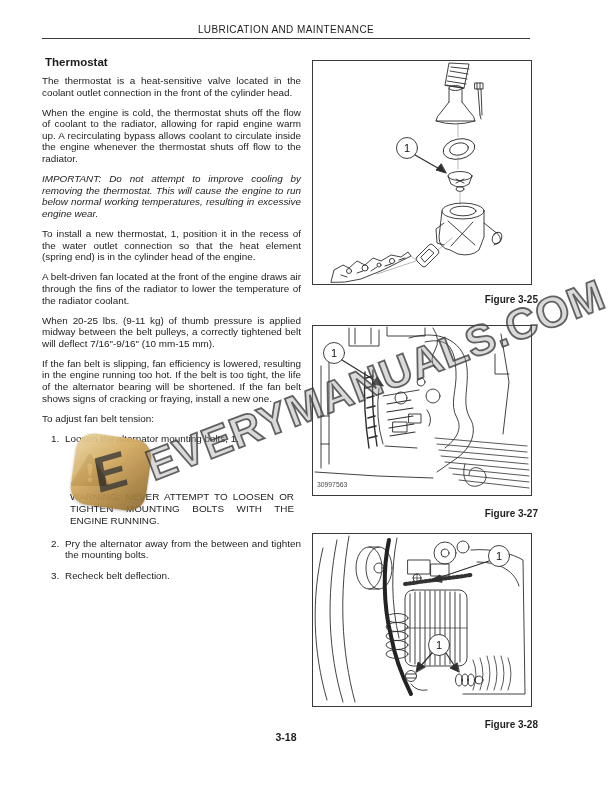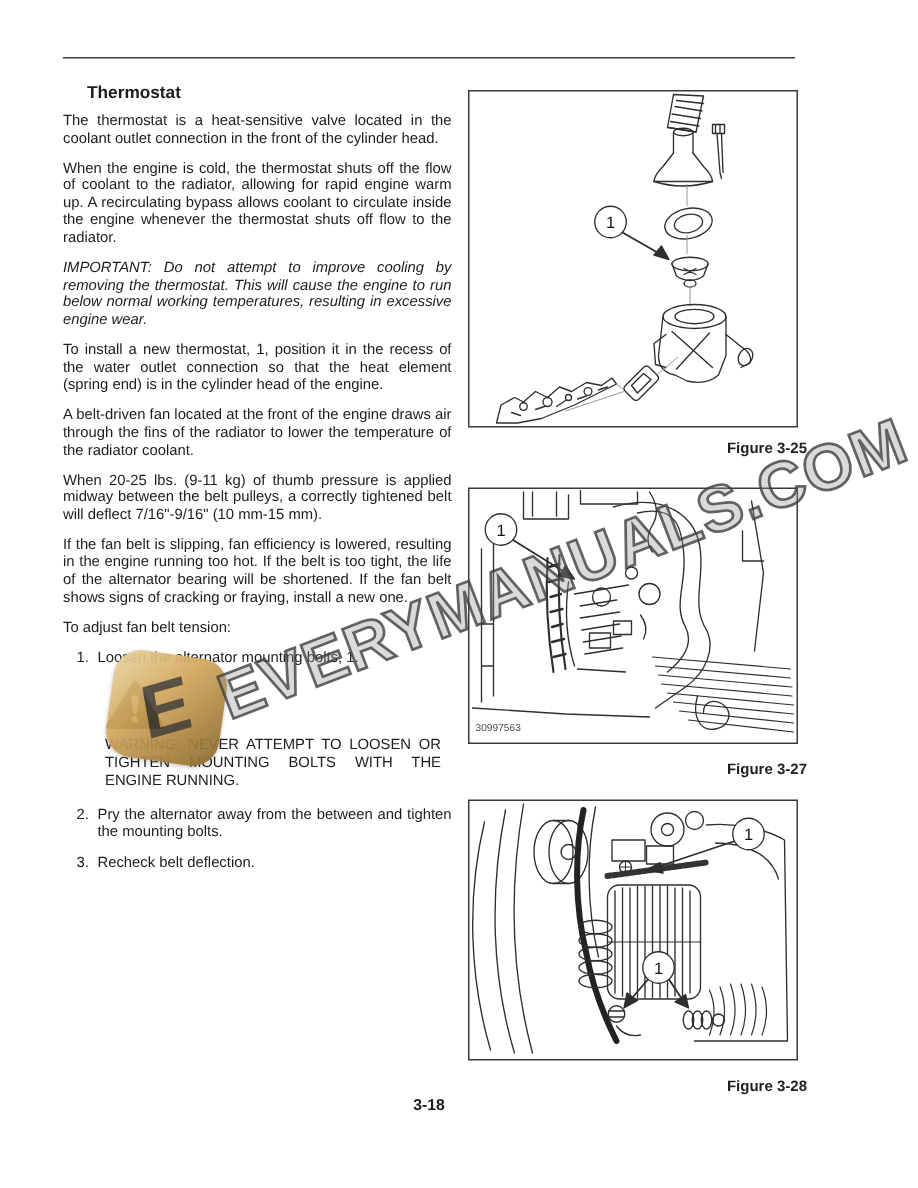--- a/index.html
+++ b/index.html
@@ -7,21 +7,21 @@
         font-family:"Liberation Sans",sans-serif;color:#1c1c1c;overflow:hidden;}
 
   
   .hdr{position:absolute;top:24px;left:42px;width:488px;text-align:center;
        font-size:10px;letter-spacing:.4px;color:#222;}
   .hdr-rule{position:absolute;top:38px;left:42px;width:488px;height:0;
        border-top:1.6px solid #3c3c3c;}
 
   
   .leftcol{position:absolute;left:42px;top:56px;width:259px;}
-  .leftcol h2{font-size:11.5px;font-weight:bold;margin:0 0 7px 16px;}
+  .leftcol h2{font-size:11.5px;font-weight:bold;margin:0 0 7px 3px;}
   .leftcol h2.gap{margin-top:11px;}
   .leftcol p{font-size:9.9px;line-height:11.6px;text-align:justify;margin:0 0 8.5px 0;}
   .leftcol p.imp{font-style:italic;}
   .leftcol p.note{font-weight:bold;}
   .step{display:flex;margin:0 0 9px 0;font-size:9.9px;line-height:11.6px;}
   .step-num{width:14px;margin-left:9px;flex:none;}
   .step-text{flex:1;text-align:justify;}
   .warnblock{margin:1px 0 11px 28px;width:224px;}
   .warnblock svg{display:block;margin:0 0 4px 0;}
   .warn-text{font-size:9.9px;line-height:11.8px;font-weight:normal;text-align:justify;}
@@ -51,20 +51,21 @@
            font-size:43px;font-weight:bold;letter-spacing:1px;white-space:nowrap;
            color:rgba(150,150,150,.35);
            -webkit-text-stroke:1.8px rgba(62,62,62,.8);
            pointer-events:none;}
 </style>
 </head>
 <body>
 
 <div class="page">
 
+  <div class="hdr">LUBRICATION AND MAINTENANCE</div>
   <div class="hdr-rule"></div>
 
   <div class="leftcol">
     <h2>Thermostat</h2>
     <p>The thermostat is a heat-sensitive valve located in the coolant outlet connection in the front of the cylinder head.</p>
     <p>When the engine is cold, the thermostat shuts off the flow of coolant to the radiator, allowing for rapid engine warm up. A recirculating bypass allows coolant to circulate inside the engine whenever the thermostat shuts off flow to the radiator.</p>
     <p class="imp">IMPORTANT: Do not attempt to improve cooling by removing the thermostat. This will cause the engine to run below normal working temperatures, resulting in excessive engine wear.</p>
     <p>To install a new thermostat, 1, position it in the recess of the water outlet connection so that the heat element (spring end) is in the cylinder head of the engine.</p>
 
     <p>A belt-driven fan located at the front of the engine draws air through the fins of the radiator to lower the temperature of the radiator coolant.</p>

